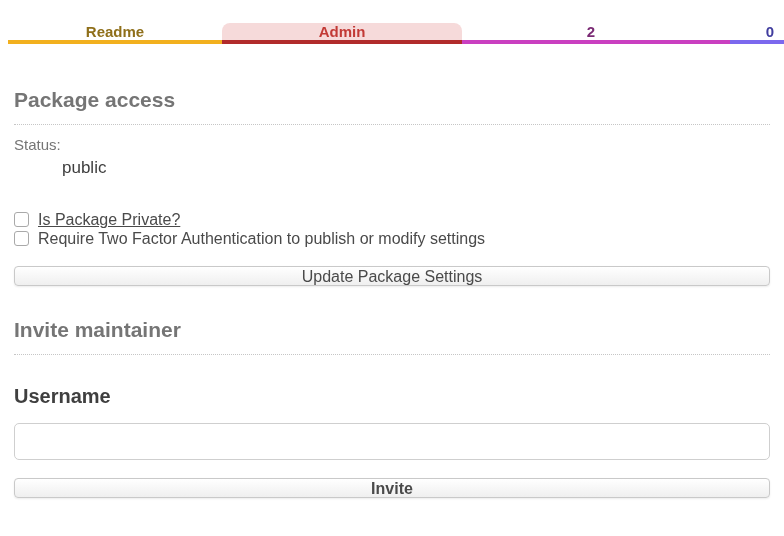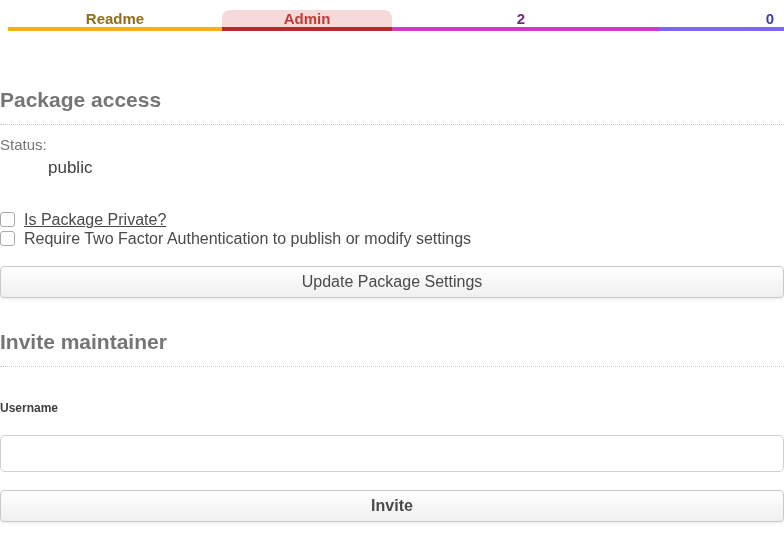--- a/index.html
+++ b/index.html
@@ -6,21 +6,21 @@
     margin: 0; padding: 0;
     width: 784px; height: 536px;
     background: #ffffff;
     font-family: "Liberation Sans", sans-serif;
     color: #3f3f3f;
     overflow: hidden;
   }
   
   .tabs {
     display: flex;
-    align-items: flex-start;
+    align-items: center;
     height: 56px;
     padding-left: 8px;
     box-sizing: border-box;
   }
   .tab {
     margin-top: 10px;
     display: flex;
     align-items: center;
     justify-content: center;
     font-size: 15px;
@@ -29,41 +29,41 @@
     box-sizing: border-box;
     cursor: pointer;
     white-space: nowrap;
   }
   .tab-readme {
     width: 214px;
     color: var(--tab-readme-text, #8f6f1a);
     border-bottom-color: var(--tab-readme-line, #f2b01e);
   }
   .tab-admin {
-    width: 170px;
+    width: 240px;
     color: var(--tab-admin-text, #c23a36);
     border-bottom-color: var(--tab-admin-line, #b12b2b);
     background: var(--tab-admin-bg, #f6dada);
     border-radius: 8px 8px 0 0;
   }
   .tab-deps {
     width: 268px;
     color: var(--tab-deps-text, #7a2a74);
     border-bottom-color: var(--tab-deps-line, #c93fc0);
   }
   .tab-deps .count { margin-right: 10px; }
   .tab-dependents {
     flex: 1;
     justify-content: flex-end;
     padding-right: 10px;
     color: var(--tab-dependents-text, #403d9e);
     border-bottom-color: var(--tab-dependents-line, #7b68ee);
   }
   
-  .content { padding: 0 0; }
+  .content { padding: 0 14px; }
   .section-title {
     margin: 31px 0 0;
     font-size: 21px;
     line-height: 25px;
     font-weight: bold;
     color: #757575;
   }
   .dotted {
     border: none;
     border-top: 1px dotted #c6c6c6;
@@ -102,34 +102,34 @@
     border: 1px solid #a9a9a9;
     border-radius: 3px;
     background: #fff;
     box-sizing: border-box;
     flex: 0 0 auto;
     cursor: pointer;
   }
   .btn {
     display: block;
     width: 100%;
-    height: 32px;
+    height: 20px;
     margin-top: 18px;
     border: 1px solid #c9c9c9;
     border-radius: 4px;
     background: linear-gradient(#ffffff, #efefef);
     box-shadow: 0 1px 2px rgba(0,0,0,0.08);
     font-family: "Liberation Sans", sans-serif;
     font-size: 16px;
     color: #4a4a4a;
     cursor: pointer;
   }
   .field-label {
     margin-top: 32px;
-    font-size: 12px;
+    font-size: 20px;
     line-height: 19px;
     font-weight: bold;
     color: #3f3f3f;
   }
   .text-input {
     display: block;
     margin-top: 17px;
     width: 100%;
     height: 37px;
     box-sizing: border-box;

